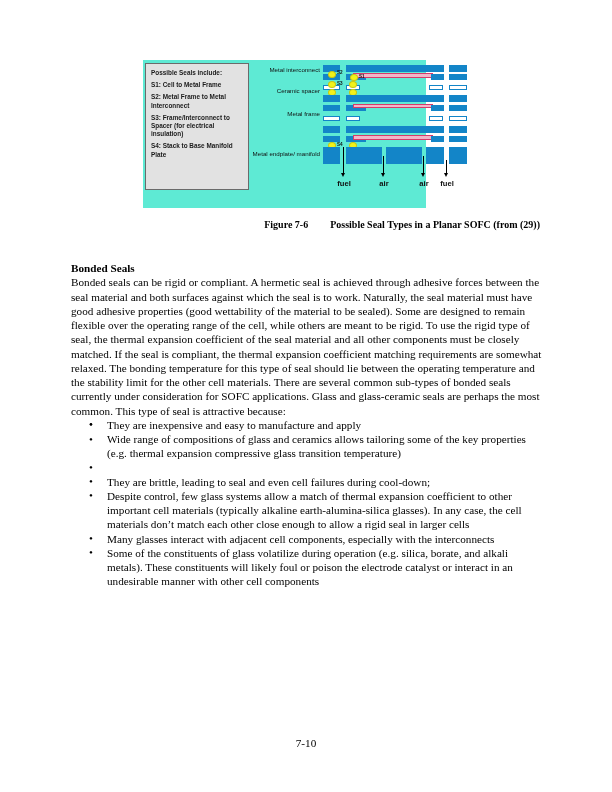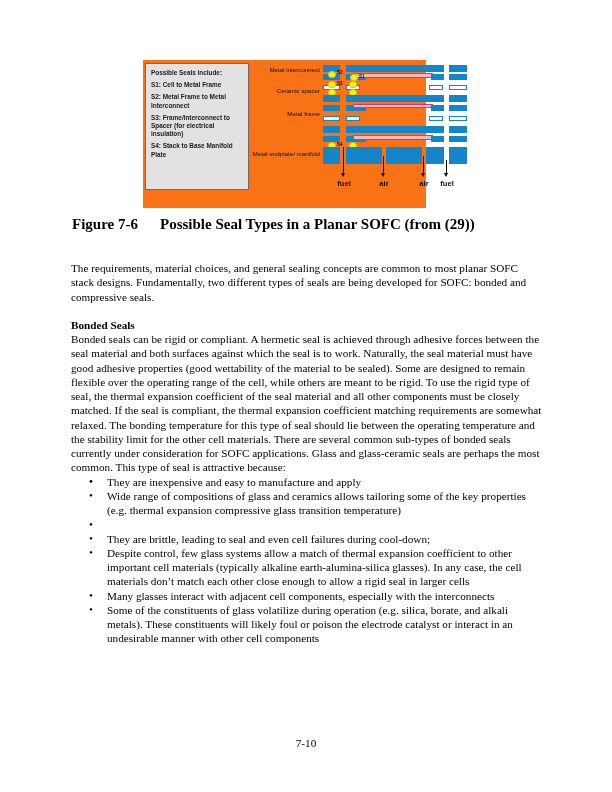--- a/index.html
+++ b/index.html
@@ -21,21 +21,21 @@
     position: absolute;
     left: 143px;
     top: 60px;
     width: 327px;
     height: 148px;
   }
   #figure-image {
     position: relative;
     width: 283px;
     height: 148px;
-    background: #f97316;
+    background: #5eead4;
   }
 
   
   #legend-box {
     position: absolute;
     left: 2px;
     top: 3px;
     width: 104px;
     height: 127px;
     background: #e2e2e2;
@@ -125,23 +125,23 @@
   }
 
   
   #figure-caption {
     position: absolute;
     left: 72px;
     top: 218px;
     width: 468px;
     font-family: "Liberation Serif", "DejaVu Serif", serif;
     font-weight: bold;
-    font-size: 15px;
+    font-size: 10px;
     line-height: 13px;
-    text-align: left;
+    text-align: right;
   }
   #figure-caption .cap-num { margin-right: 22px; }
 
   
   #body-text {
     position: absolute;
     left: 71px;
     top: 261px;
     width: 471px;
     font-size: 11.2px;
@@ -281,21 +281,20 @@
     </div>
   </div>
 </div>
 
 <div id="figure-caption">
   <span class="cap-num">Figure 7-6</span><span>Possible Seal Types in a Planar SOFC (from (29))</span>
 </div>
 
 <div id="body-text">
 
-  <p class="para">The requirements, material choices, and general sealing concepts are common to most planar SOFC stack designs. Fundamentally, two different types of seals are being developed for SOFC: bonded and compressive seals.</p>
 
   <p class="heading">Bonded Seals</p>
 
   <p>Bonded seals can be rigid or compliant. A hermetic seal is achieved through adhesive forces between the seal material and both surfaces against which the seal is to work. Naturally, the seal material must have good adhesive properties (good wettability of the material to be sealed). Some are designed to remain flexible over the operating range of the cell, while others are meant to be rigid. To use the rigid type of seal, the thermal expansion coefficient of the seal material and all other components must be closely matched. If the seal is compliant, the thermal expansion coefficient matching requirements are somewhat relaxed. The bonding temperature for this type of seal should lie between the operating temperature and the stability limit for the other cell materials. There are several common sub-types of bonded seals currently under consideration for SOFC applications. Glass and glass-ceramic seals are perhaps the most common. This type of seal is attractive because:</p>
 
   <ul class="bullets">
     <li><span class="bullet-glyph">•</span></li>
     <li><span class="bullet-glyph">•</span><span>They are inexpensive and easy to manufacture and apply</span></li>
     <li><span class="bullet-glyph">•</span><span>Wide range of compositions of glass and ceramics allows tailoring some of the key properties (e.g. thermal expansion compressive glass transition temperature)</span></li>
     <li><span class="bullet-glyph">•</span></li>

